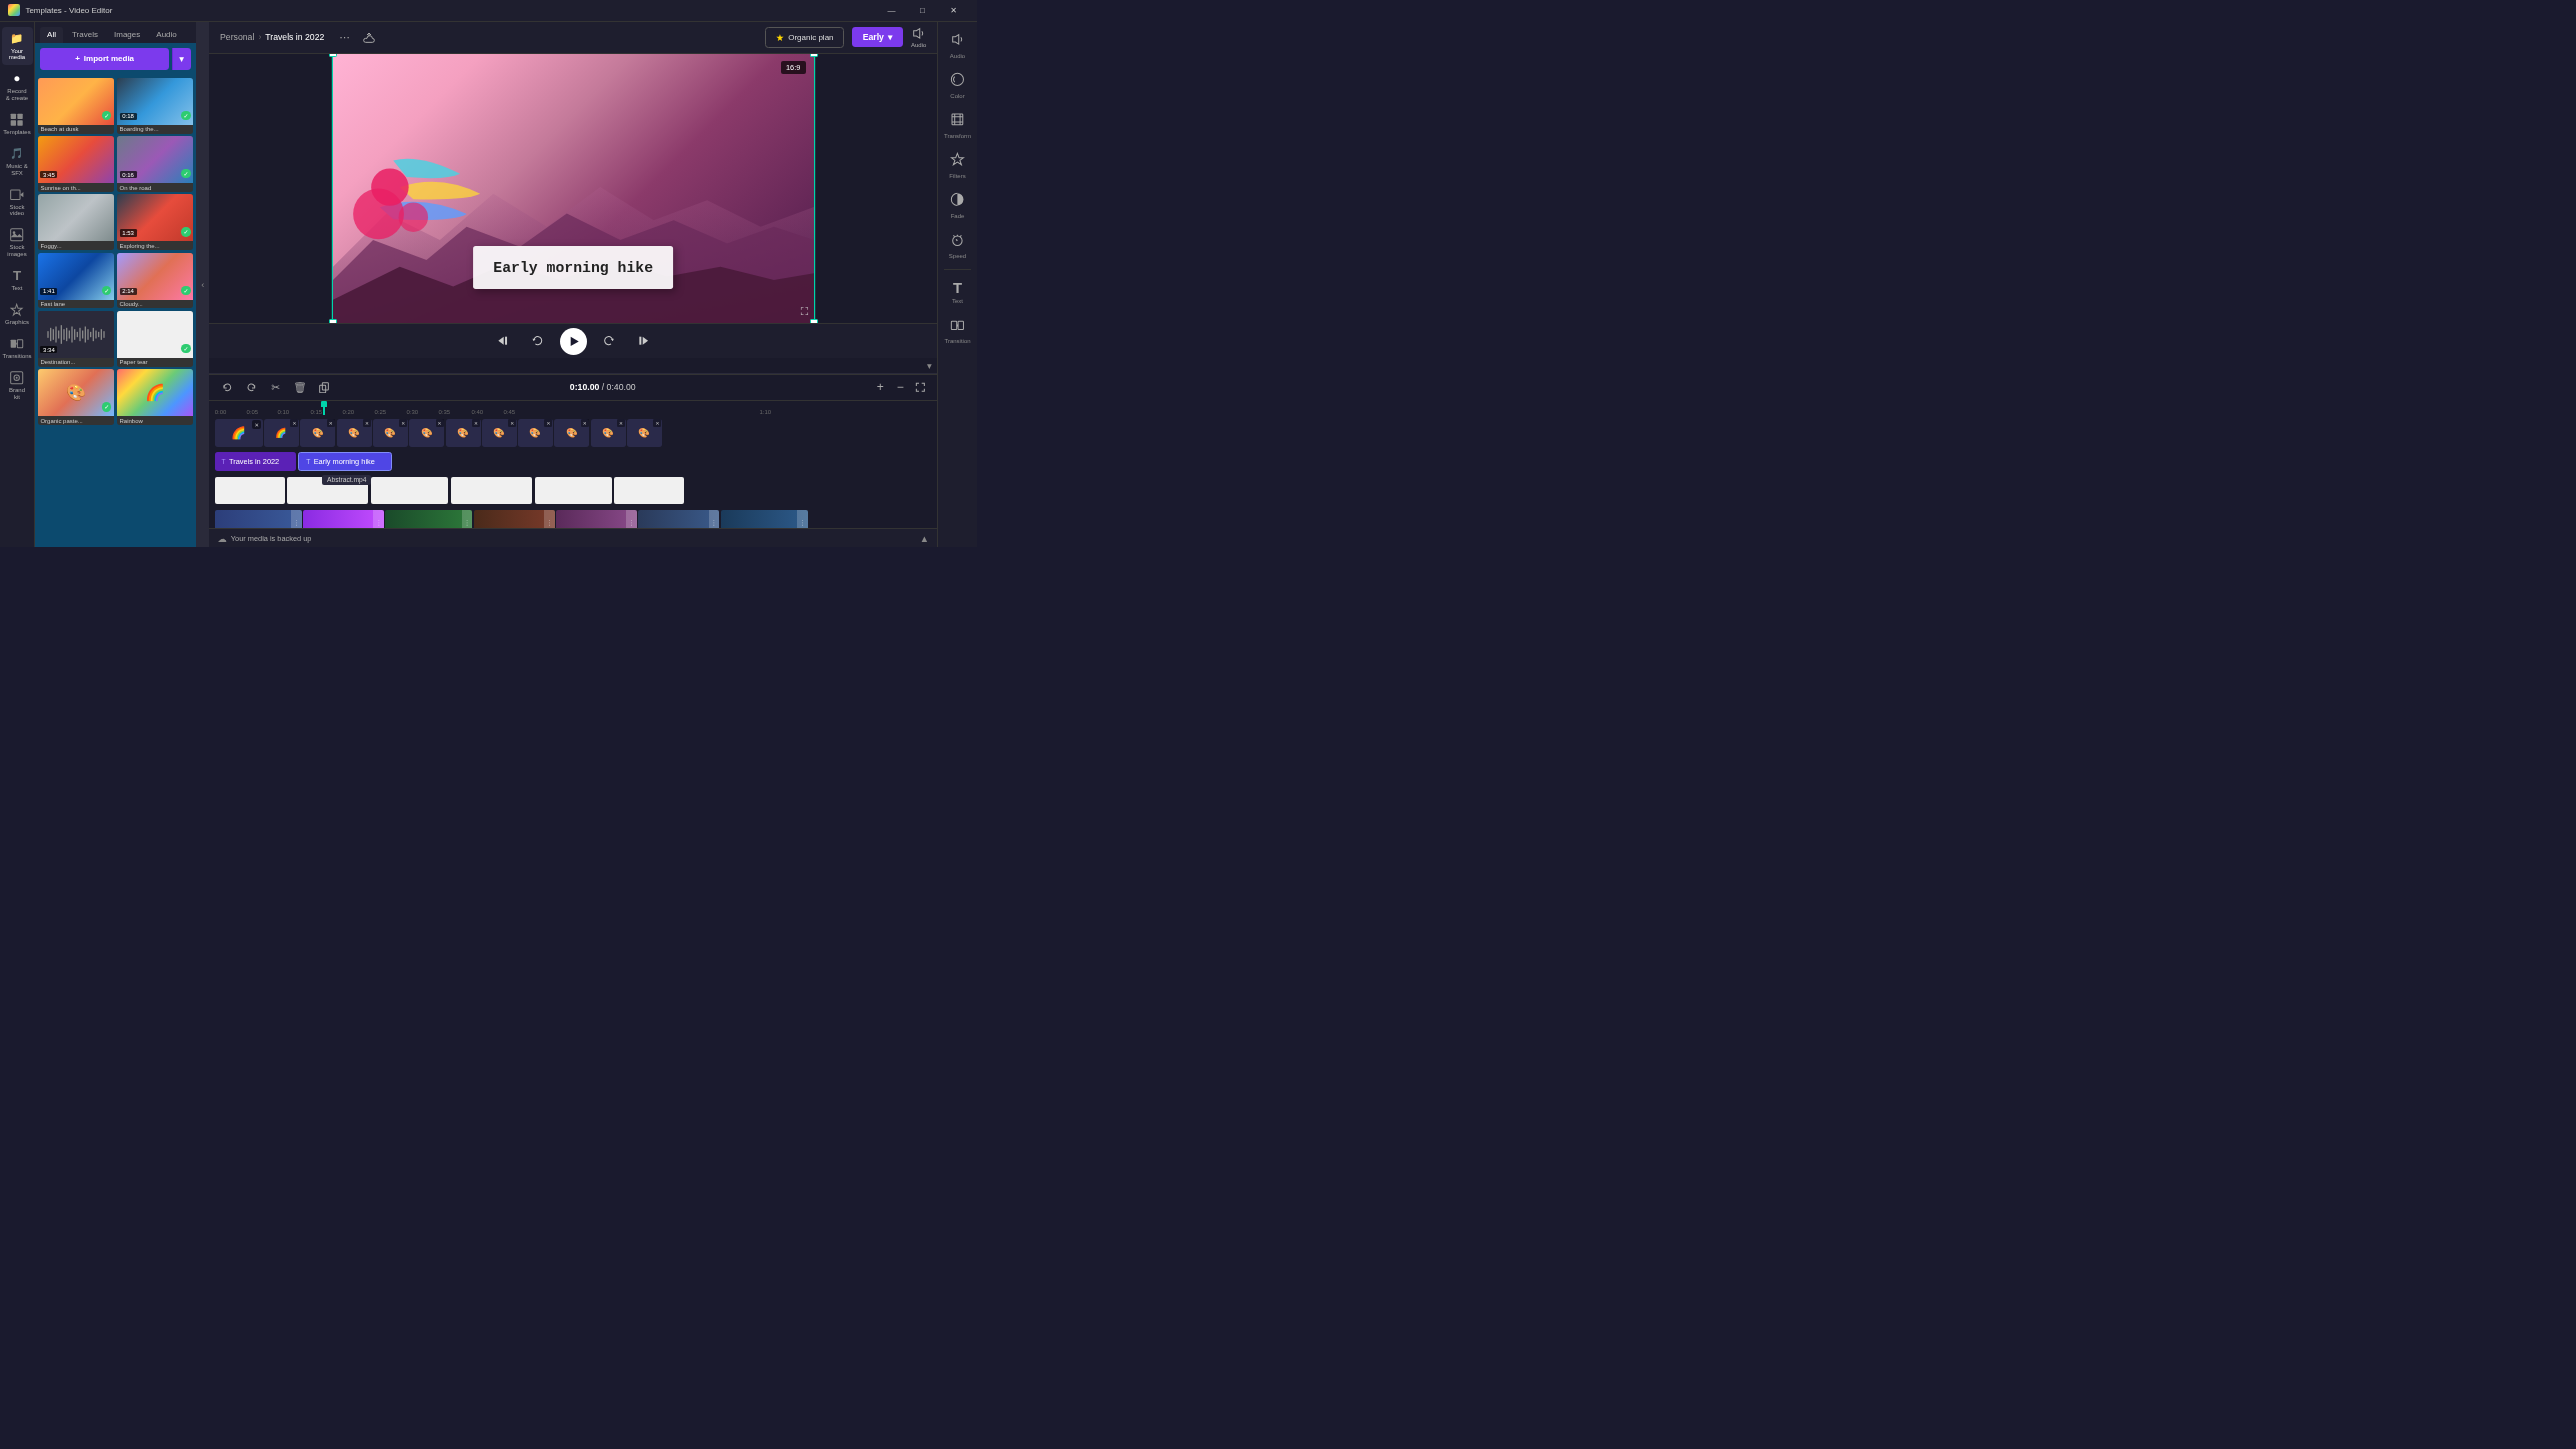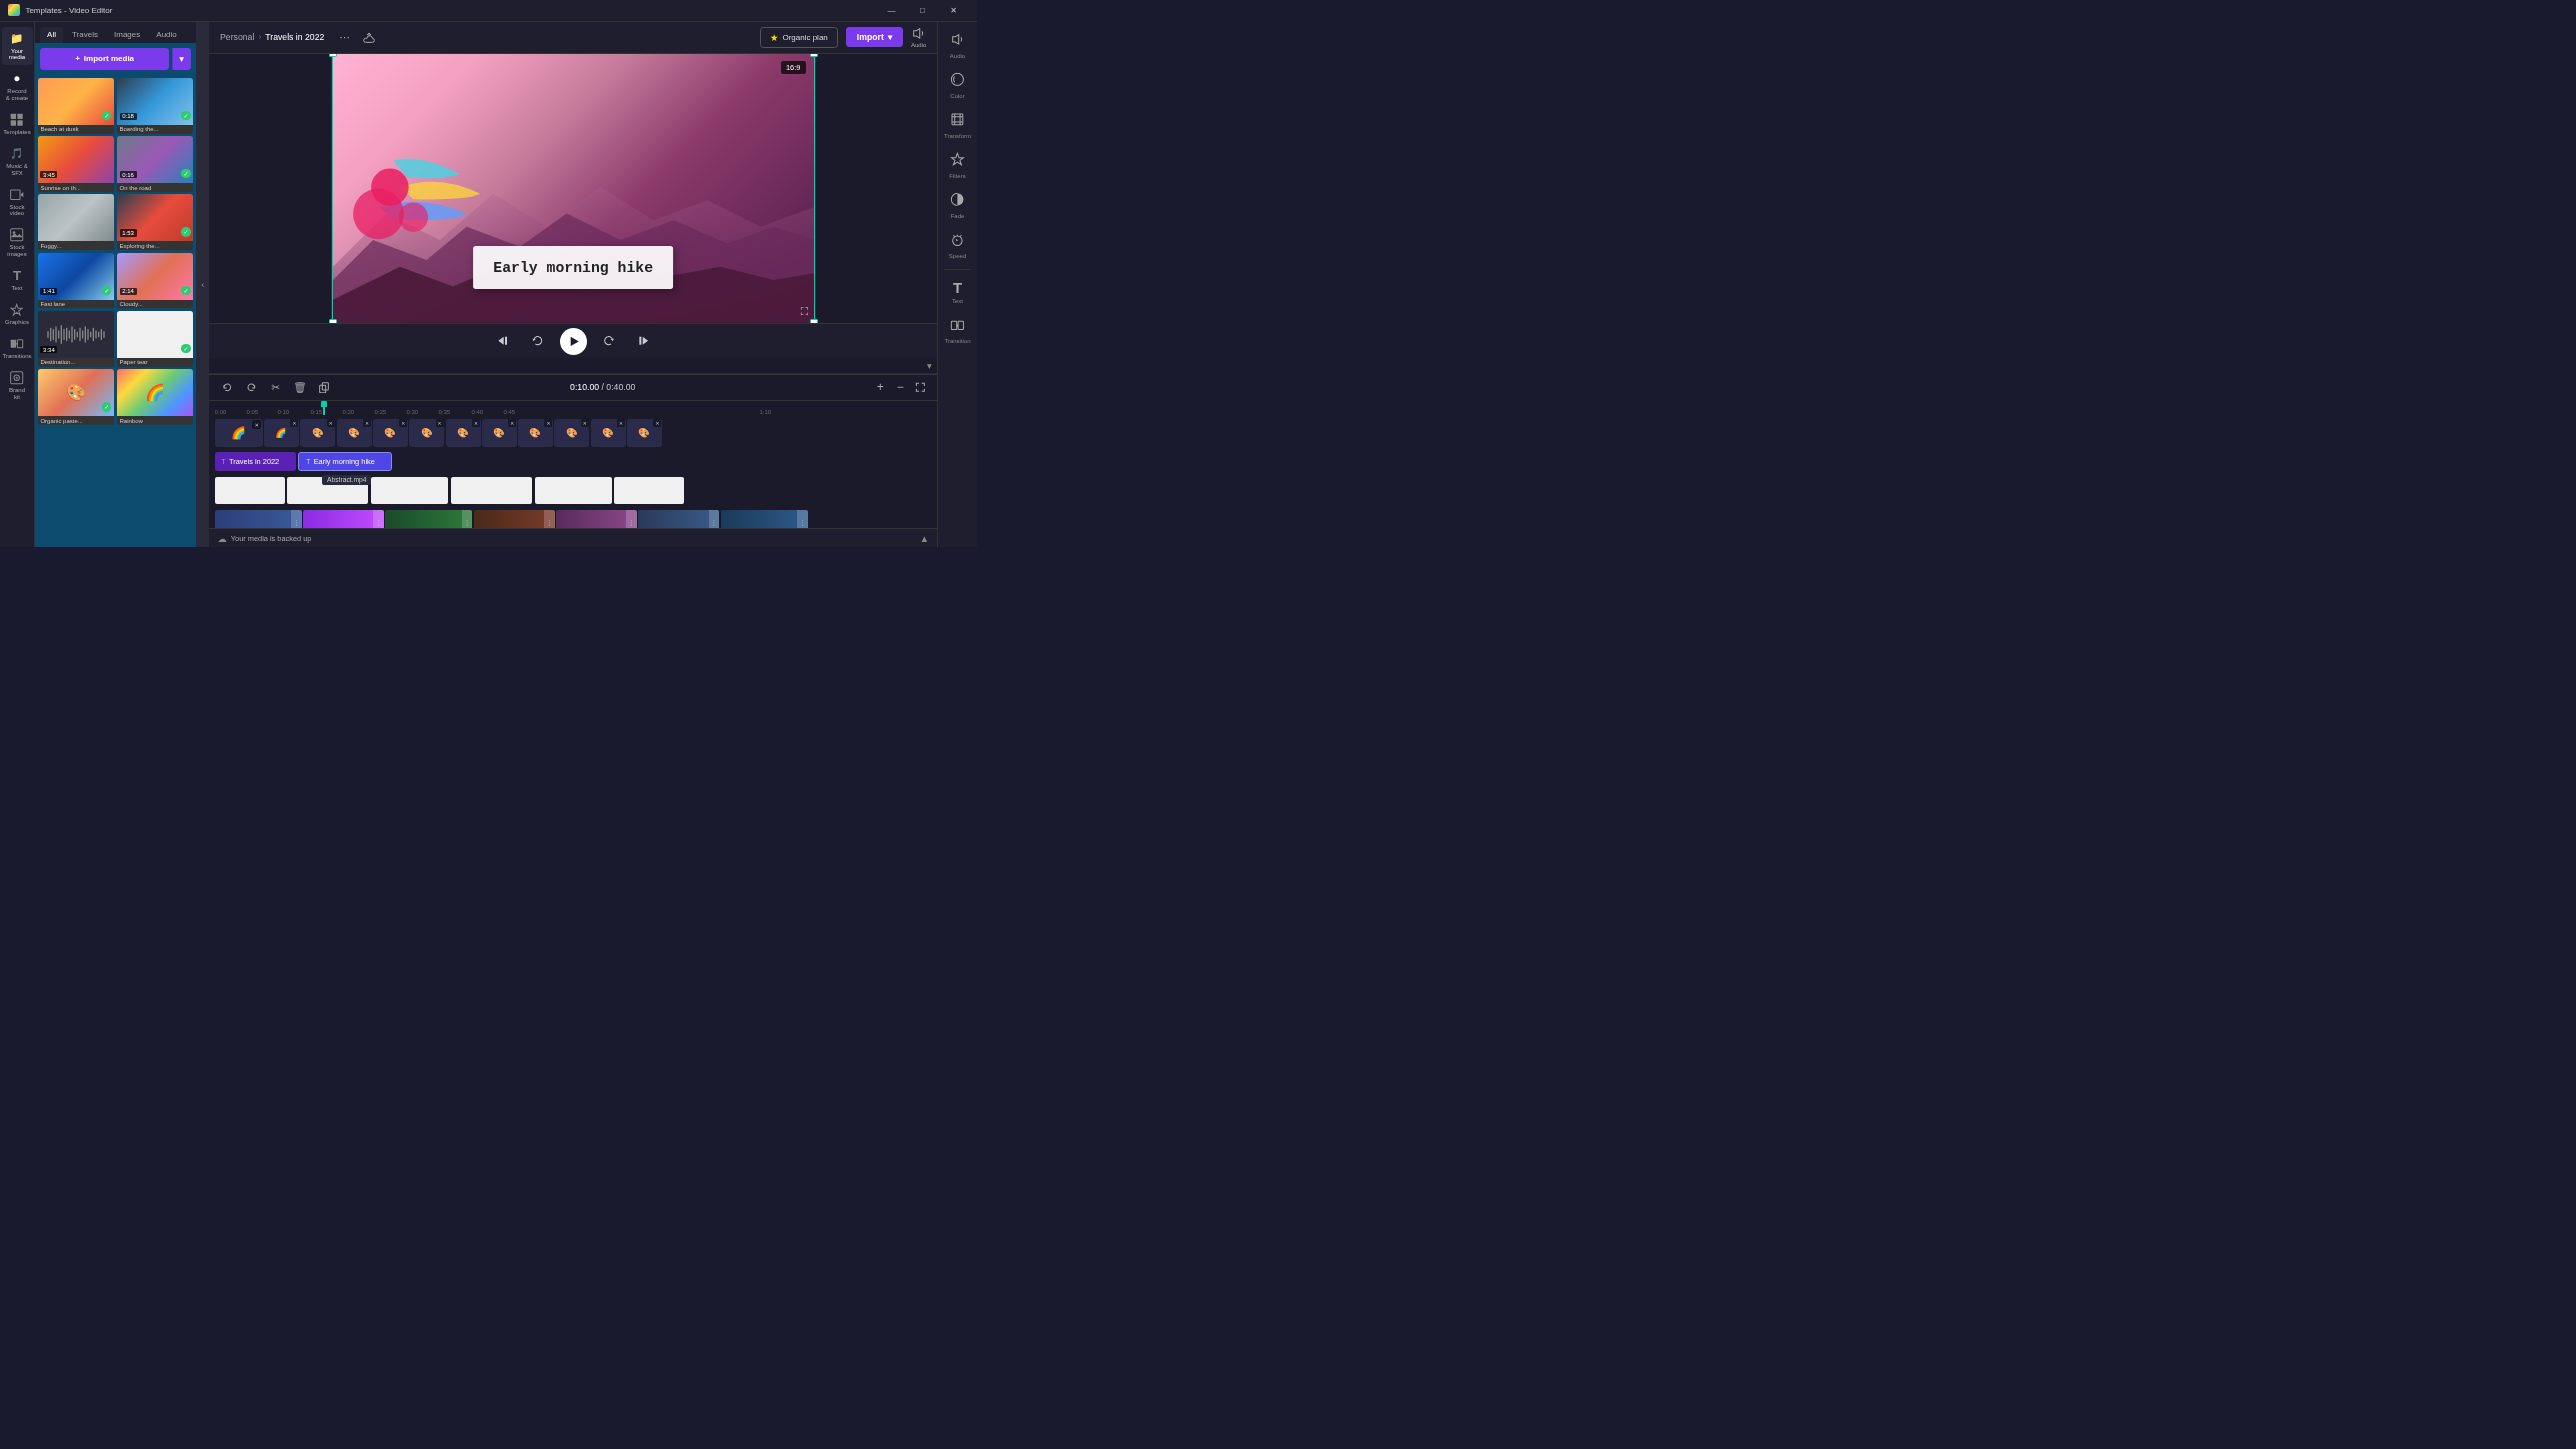--- a/index.html
+++ b/index.html
@@ -438,21 +438,21 @@
       cursor: pointer;
       color: #aaa;
       font-size: 10.7px;
       border-radius: 2.7px;
     }
     .tl-time-display {
       margin: 0 auto;
       font-size: 8.7px;
       color: #ccc;
     }
-    .tl-time-display .current { color: white; font-weight: 400; }
+    .tl-time-display .current { color: white; font-weight: 700; }
     .tl-zoom-btns {
       display: flex;
       gap: 2.7px;
     }
     .tl-zoom-btn {
       width: 17.4px; height: 17.4px;
       display: flex; align-items: center; justify-content: center;
       cursor: pointer;
       color: #aaa;
       font-size: 12px;
@@ -811,21 +811,21 @@
               <path d="M6 6 l3-3 3 3"></path>
             </svg>
         </div>
       </div>
       <div class="topbar-right">
         <button class="switch-plan-btn">
           <span class="star">★</span>
           <span>Organic plan</span>
         </button>
         <button class="export-btn">
-          <span>Import</span>
+          <span>Early</span>
           <span>▾</span>
         </button>
         <div class="audio-icon-btn">
           <svg width="14.8" height="14.8" viewBox="0 0 22 22" fill="none" stroke="#aaa" stroke-width="1.5">
               <polygon points="4,7 4,15 8,15 13,18 13,4 8,7"></polygon>
               <path d="M16 8 a4 4 0 0 1 0 6"></path>
             </svg>
           <span style="font-size:6px;color:#aaa;">Audio</span>
         </div>
       </div>

